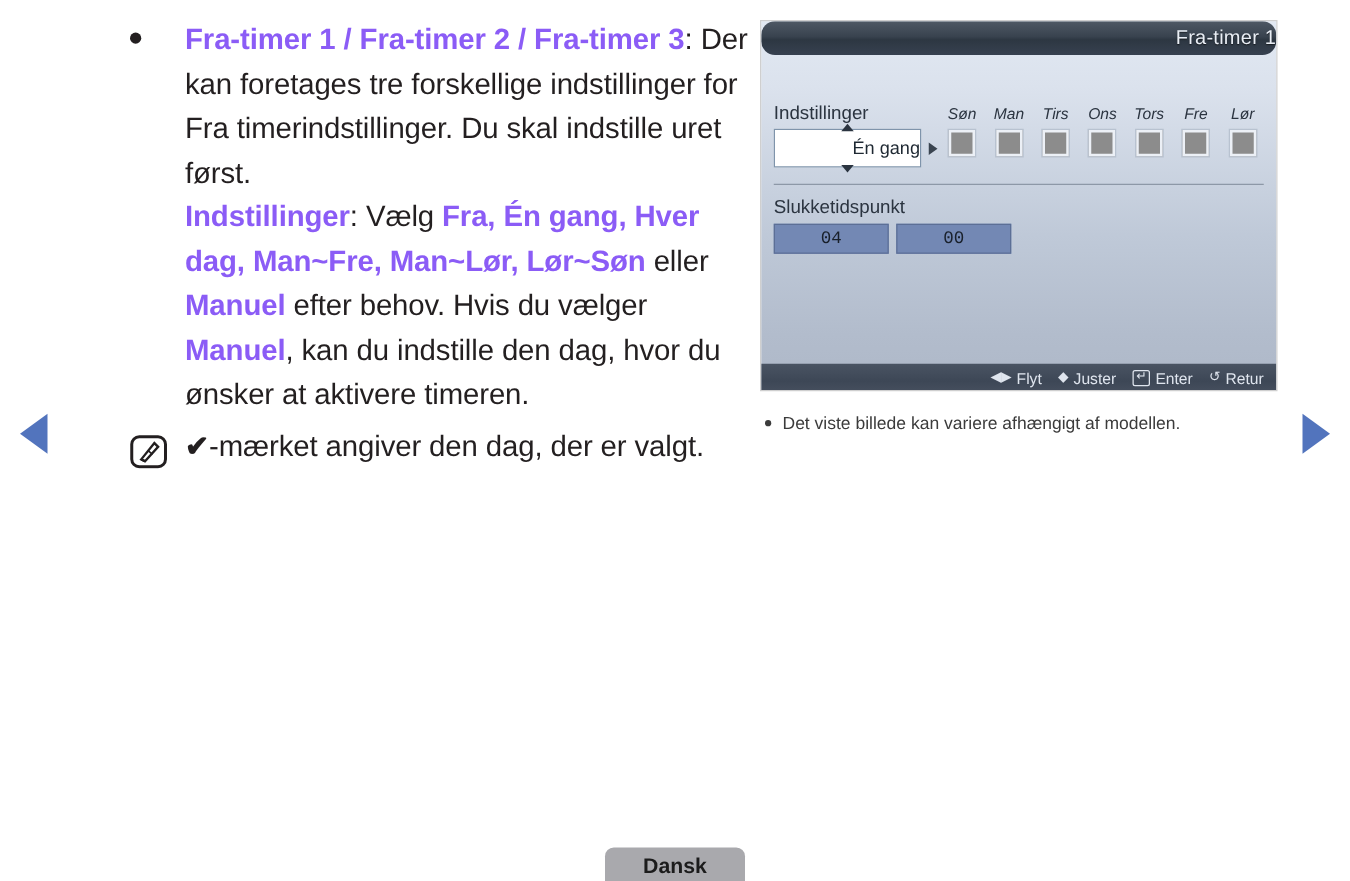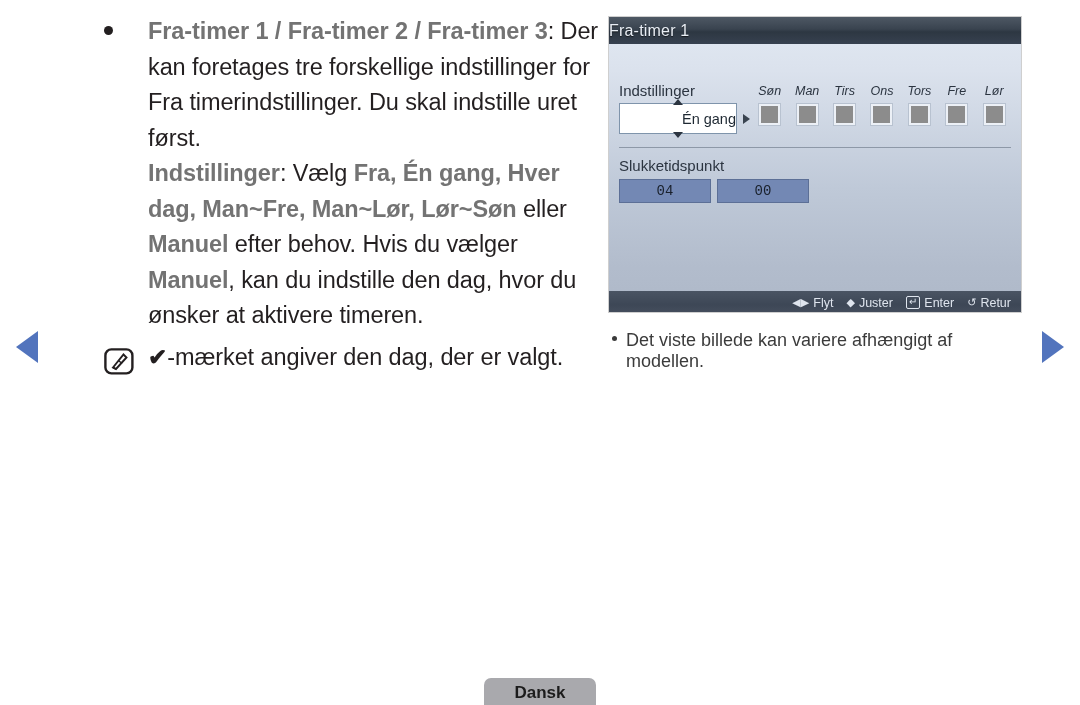--- a/index.html
+++ b/index.html
@@ -35,21 +35,21 @@
     height: 9px;
     border-radius: 50%;
     background: #231f20;
   }
   .body-text {
     font-size: 23.5px;
     line-height: 35.5px;
     letter-spacing: -0.1px;
   }
   .blue {
-    color: #737373;
+    color: #8b5cf6;
     font-weight: bold;
   }
 
   .note-block {
     position: relative;
     margin-top: 6px;
     padding-left: 52px;
   }
   .note-icon {
     position: absolute;
@@ -100,21 +100,22 @@
     box-sizing: border-box;
     border: 1px solid #cfcfcf;
     background: linear-gradient(to bottom, #e2e9f3 0%, #dbe2ed 18%, #bfc9d8 58%, #b2bccc 85%, #aeb8c8 100%);
     overflow: hidden;
   }
   #tv-title-bar {
     height: 27px;
     background: linear-gradient(to bottom, #4e5864 0%, #39434f 45%, #2d3742 55%, #374150 100%);
     display: flex;
     align-items: center;
-    justify-content: flex-start;
+    justify-content: flex-end;
+    border-radius: 11px;
   }
   #tv-title-text {
     color: #e9eef5;
     font-size: 16px;
     letter-spacing: 0.2px;
     text-shadow: 0 1px 1px rgba(0,0,0,0.6);
   }
 
   #tv-body {
     position: relative;
@@ -269,21 +270,21 @@
     padding: 0 2px 1px 2px;
     font-size: 10px;
   }
 
   
   #tv-caption {
     position: absolute;
     left: 612px;
     top: 330px;
     width: 410px;
-    font-size: 18px;
+    font-size: 14px;
     color: #3b3b3b;
     display: flex;
     align-items: flex-start;
     gap: 9px;
   }
   #tv-caption-dot {
     width: 5px;
     height: 5px;
     border-radius: 50%;
     background: #3b3b3b;

